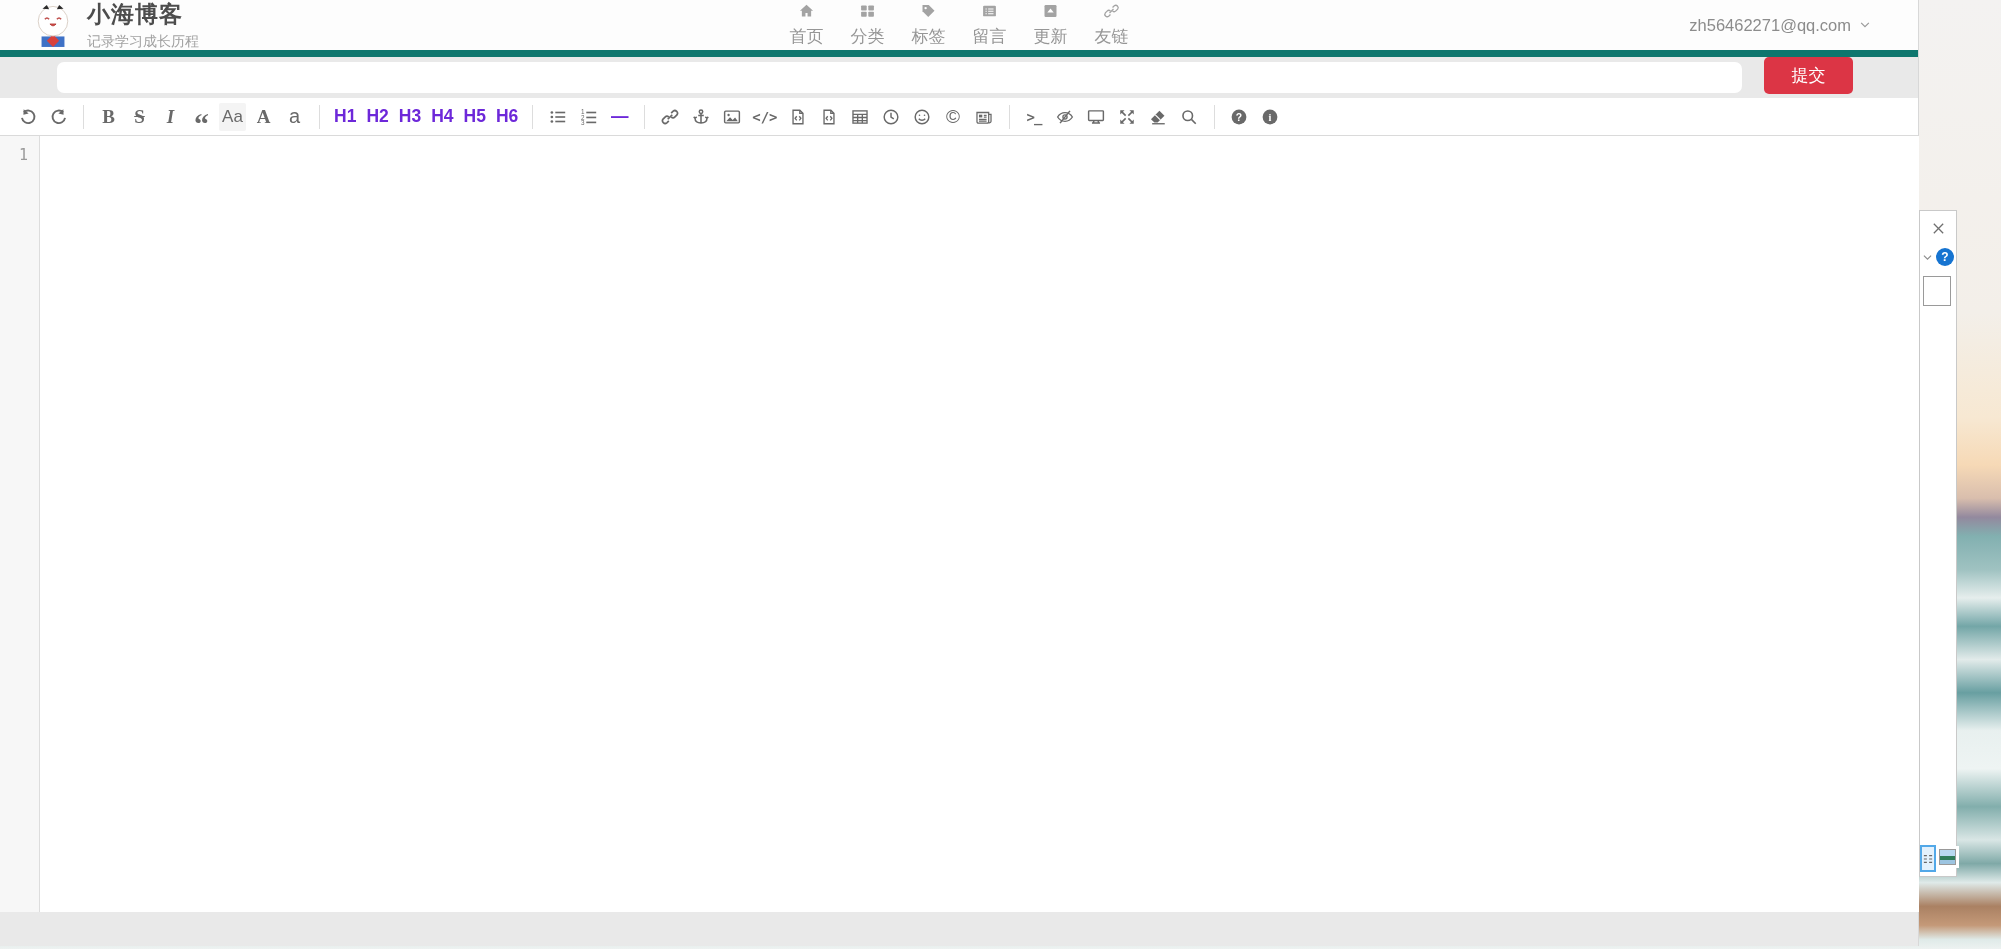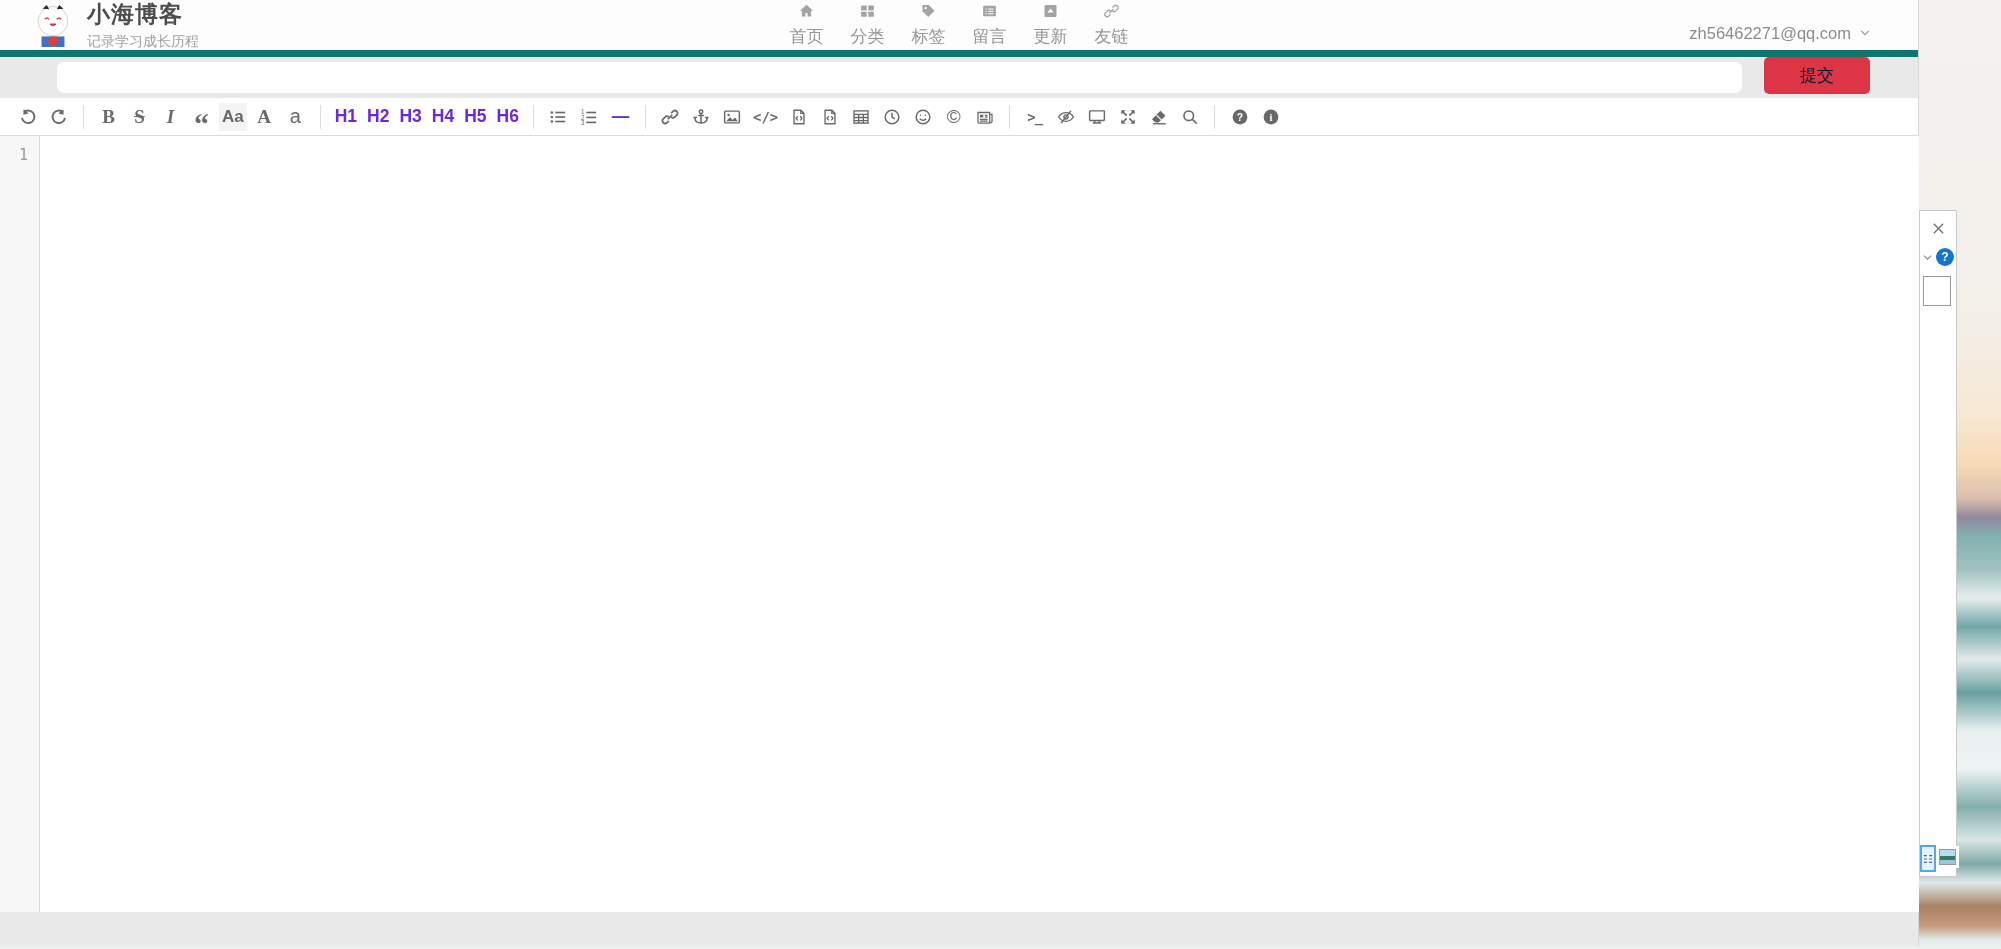--- a/index.html
+++ b/index.html
@@ -25,46 +25,46 @@
   .brand { margin-left:13px; }
   .brand-title { font-size:23px; font-weight:bold; color:#4d4d4d; letter-spacing:1px; cursor:pointer; }
   .brand-sub { font-size:14px; color:#a2a2a2; margin-top:3px; }
   .main-nav { position:absolute; left:50%; transform:translateX(-50%); top:0; height:100%;
               display:flex; align-items:center; gap:27px; }
   .nav-item { display:flex; align-items:center; gap:6px; color:#969696; font-size:17px;
               text-decoration:none; cursor:pointer; white-space:nowrap;flex-direction:column; }
   .nav-ic { width:16px; height:16px; color:#a3a3a3; flex:none; }
   .nav-ic svg { width:16px; height:16px; display:block; }
   .user { position:absolute; right:46px; top:0; height:100%; display:flex;
-          align-items:center; gap:7px; color:#8c8c8c; font-size:16.5px; cursor:pointer;margin-top:8px; }
+          align-items:center; gap:7px; color:#8c8c8c; font-size:16.5px; cursor:pointer; }
   .user .chev { width:14px; height:14px; color:#9a9a9a; }
   .user .chev svg { width:14px; height:14px; display:block; }
 
   
   .compose { height:41px; background:#e9e9e9; position:relative; }
   .title-input { position:absolute; left:57px; top:5px; width:1685px; height:31px;
                  background:#fff; border:none; border-radius:7px; outline:none;
                  font-size:16px; padding:0 12px; color:#333; }
-  .submit { position:absolute; left:1764px; top:0; width:106px; height:37px; border:none;
-            border-radius:5px; background:#dc3545; color:#0f172a; font-size:17px; cursor:pointer; }
+  .submit { position:absolute; left:1764px; top:0; width:89px; height:37px; border:none;
+            border-radius:5px; background:#dc3545; color:#ffffff; font-size:17px; cursor:pointer; }
 
   
   .toolbar { height:38px; background:#fff; border-bottom:1px solid #dadada;
              display:flex; align-items:center; padding-left:12px; }
   .tb { min-width:27px; height:28px; padding:0 3px; margin:0 2px; display:flex;
         align-items:center; justify-content:center; font-size:17px; color:#696969;
         text-decoration:none; cursor:pointer; }
   .tb svg { width:18px; height:18px; display:block; }
   .sep { width:1px; height:24px; background:#ddd; margin:0 9px; flex:none; }
   .serif { font-family:"Liberation Serif","DejaVu Serif",serif; font-weight:bold; font-size:19px; }
   .strike { text-decoration:line-through; }
   .italic { font-style:italic; }
   .quote { font-size:30px; line-height:10px; padding-top:14px; overflow:hidden; height:28px; }
   .aa { font-size:17px; }
-  .hl { background:#f4f4f4; border-radius:2px;font-weight:bold; }
+  .hl { background:#f4f4f4; border-radius:2px; }
   .lower { font-size:20px; }
   .hx { font-weight:bold; font-size:17.5px; color:#6d28d9; }
   .mono { font-family:"DejaVu Sans Mono","Liberation Mono",monospace; font-weight:bold; font-size:14px; letter-spacing:-1px; }
   .code-glyph { font-family:"DejaVu Sans Mono","Liberation Mono",monospace; font-weight:bold; font-size:14px; }
   .copy-glyph { font-size:19px; }
 
   
   .editor { width:1919px; height:776px; display:flex; background:#fff; }
   .gutter { width:40px; background:#f7f7f7; border-right:1px solid #ddd; padding-top:4px; flex:none; }
   .ln { text-align:right; padding-right:11px; color:#9a9a9a;

